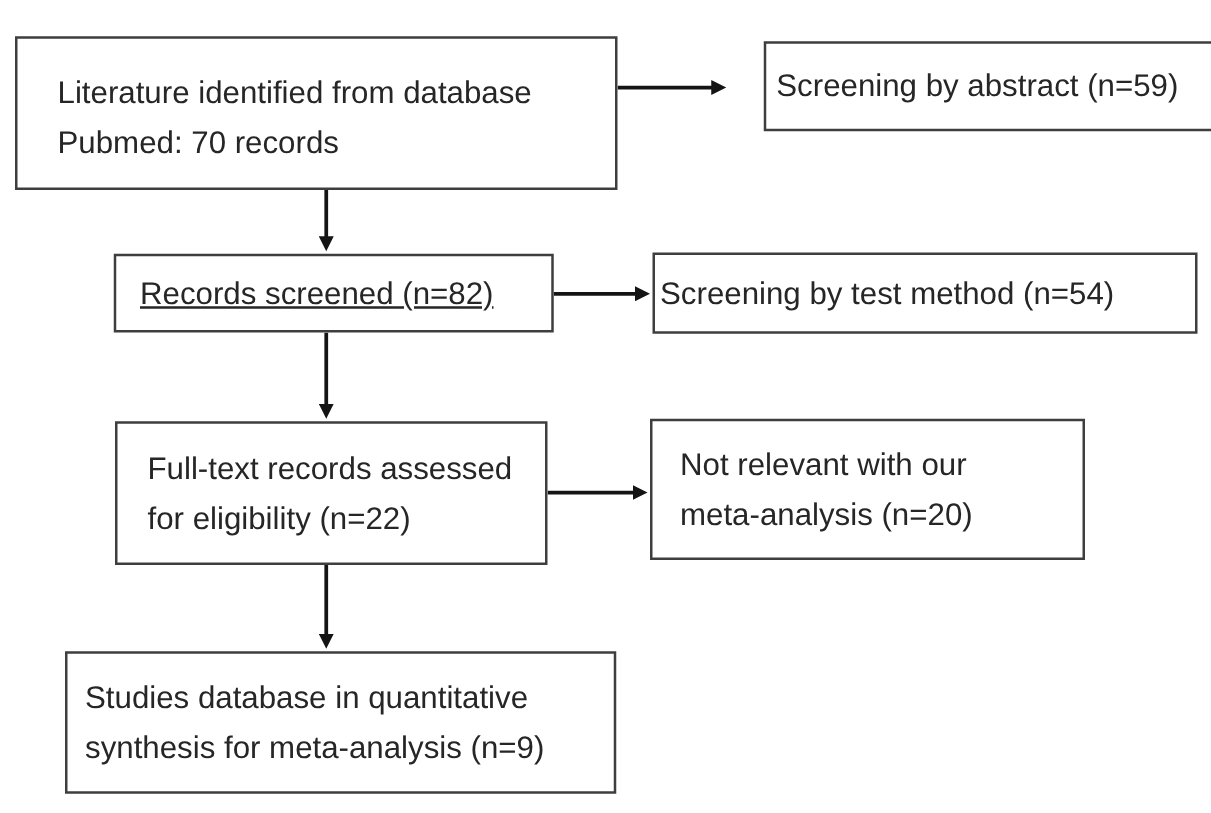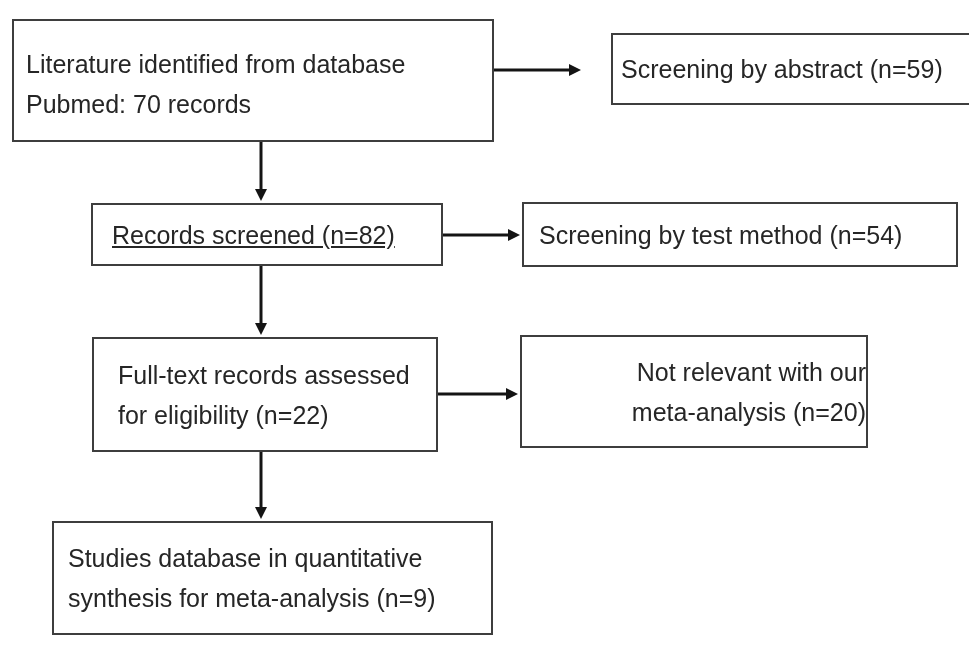--- a/index.html
+++ b/index.html
@@ -57,43 +57,43 @@
       </marker>
     </defs>
     <line class="arrow-line" x1="494" y1="70" x2="571" y2="70" marker-end="url(#arrowhead)"></line>
     <line class="arrow-line" x1="261" y1="135" x2="261" y2="191" marker-end="url(#arrowhead)"></line>
     <line class="arrow-line" x1="443" y1="235" x2="510" y2="235" marker-end="url(#arrowhead)"></line>
     <line class="arrow-line" x1="261" y1="266" x2="261" y2="325" marker-end="url(#arrowhead)"></line>
     <line class="arrow-line" x1="438" y1="394" x2="508" y2="394" marker-end="url(#arrowhead)"></line>
     <line class="arrow-line" x1="261" y1="452" x2="261" y2="509" marker-end="url(#arrowhead)"></line>
   </svg>
 
-  <div class="box" style="left:12px; top:19px; width:482px; height:123px; padding-left:12px; padding-top:6px;">
+  <div class="box" style="left:12px; top:29px; width:482px; height:123px; padding-left:32px; padding-top:6px;">
     <div class="line">Literature identified from database</div>
     <div class="line">Pubmed: 70 records</div>
   </div>
 
   <div class="box" style="left:583px; top:33px; width:374px; height:72px; padding-left:8px;margin-left:28px;">
     <div class="line">Screening by abstract (n=59)</div>
   </div>
 
   <div class="box" style="left:91px; top:203px; width:352px; height:63px; padding-left:19px;text-decoration:underline;">
     <div class="line">Records screened (n=82)</div>
   </div>
 
-  <div class="box" style="left:522px; top:202px; width:436px; height:65px; padding-left:15px;">
+  <div class="box" style="left:522px; top:202px; width:436px; height:65px; padding-left:4px;">
     <div class="line">Screening by test method (n=54)</div>
   </div>
 
   <div class="box" style="left:92px; top:337px; width:346px; height:115px; padding-left:24px;">
     <div class="line">Full-text records assessed</div>
     <div class="line">for eligibility (n=22)</div>
   </div>
 
-  <div class="box" style="left:520px; top:335px; width:348px; height:113px; padding-left:22px;align-items:flex-end;">
+  <div class="box" style="left:520px; top:335px; width:348px; height:113px; padding-left:22px;">
     <div class="line">Not relevant with our</div>
     <div class="line">meta-analysis (n=20)</div>
   </div>
 
   <div class="box" style="left:52px; top:521px; width:441px; height:114px; padding-left:14px;">
     <div class="line">Studies database in quantitative</div>
     <div class="line">synthesis for meta-analysis (n=9)</div>
   </div>
 
 </div>

